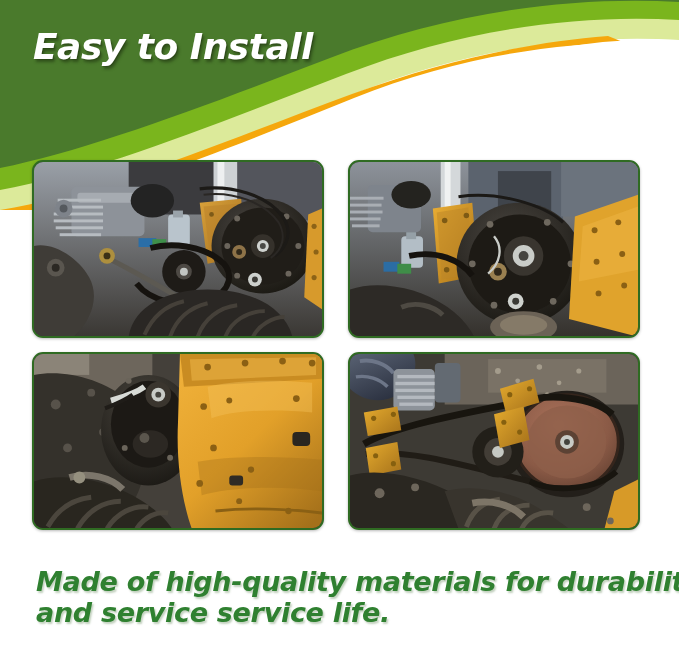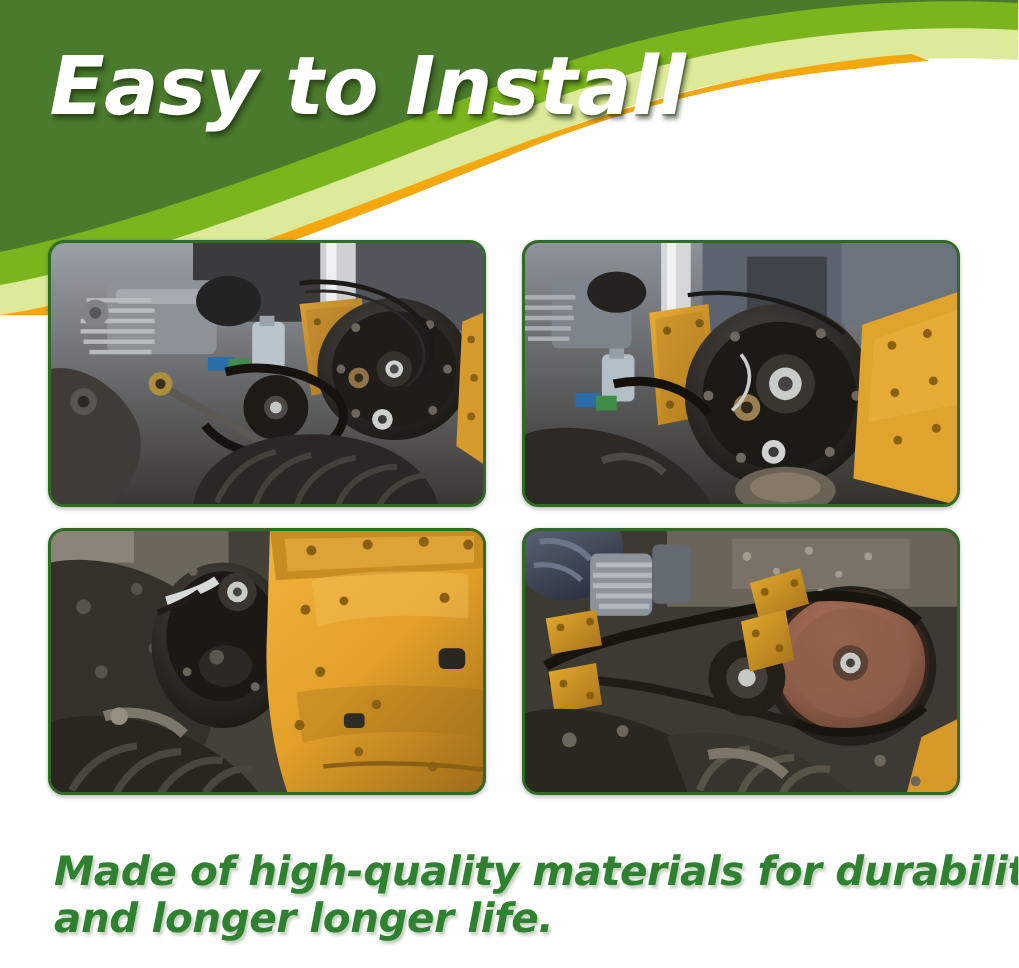--- a/index.html
+++ b/index.html
@@ -32,21 +32,21 @@
     width: 679px;
     height: 210px;
   }
 
   
   #headline {
     position: absolute;
     left: 33px;
     top: 26px;
     font-family: "DejaVu Sans", sans-serif;
-    font-size: 54px;
+    font-size: 36px;
     font-weight: bold;
     font-style: italic;
     letter-spacing: -0.5px;
     color: #ffffff;
     white-space: nowrap;
     text-shadow: 2px 3px 3px rgba(30,50,15,0.55),
                  1px 1px 0 rgba(40,60,20,0.35);
     z-index: 6;
   }
 
@@ -548,16 +548,16 @@
           </g>
           <path d="M124,152 C144,148 164,154 176,166" stroke="#7d7567" stroke-width="7" fill="none"></path>
         </svg>
       </div>
     </div>
 
   </div>
 
   <div id="tagline">
     <span class="line">Made of high-quality materials for durability</span>
-    <span class="line">and longer longer life.</span>
+    <span class="line">and service service life.</span>
   </div>
 
 </div>
 
 </body></html>

